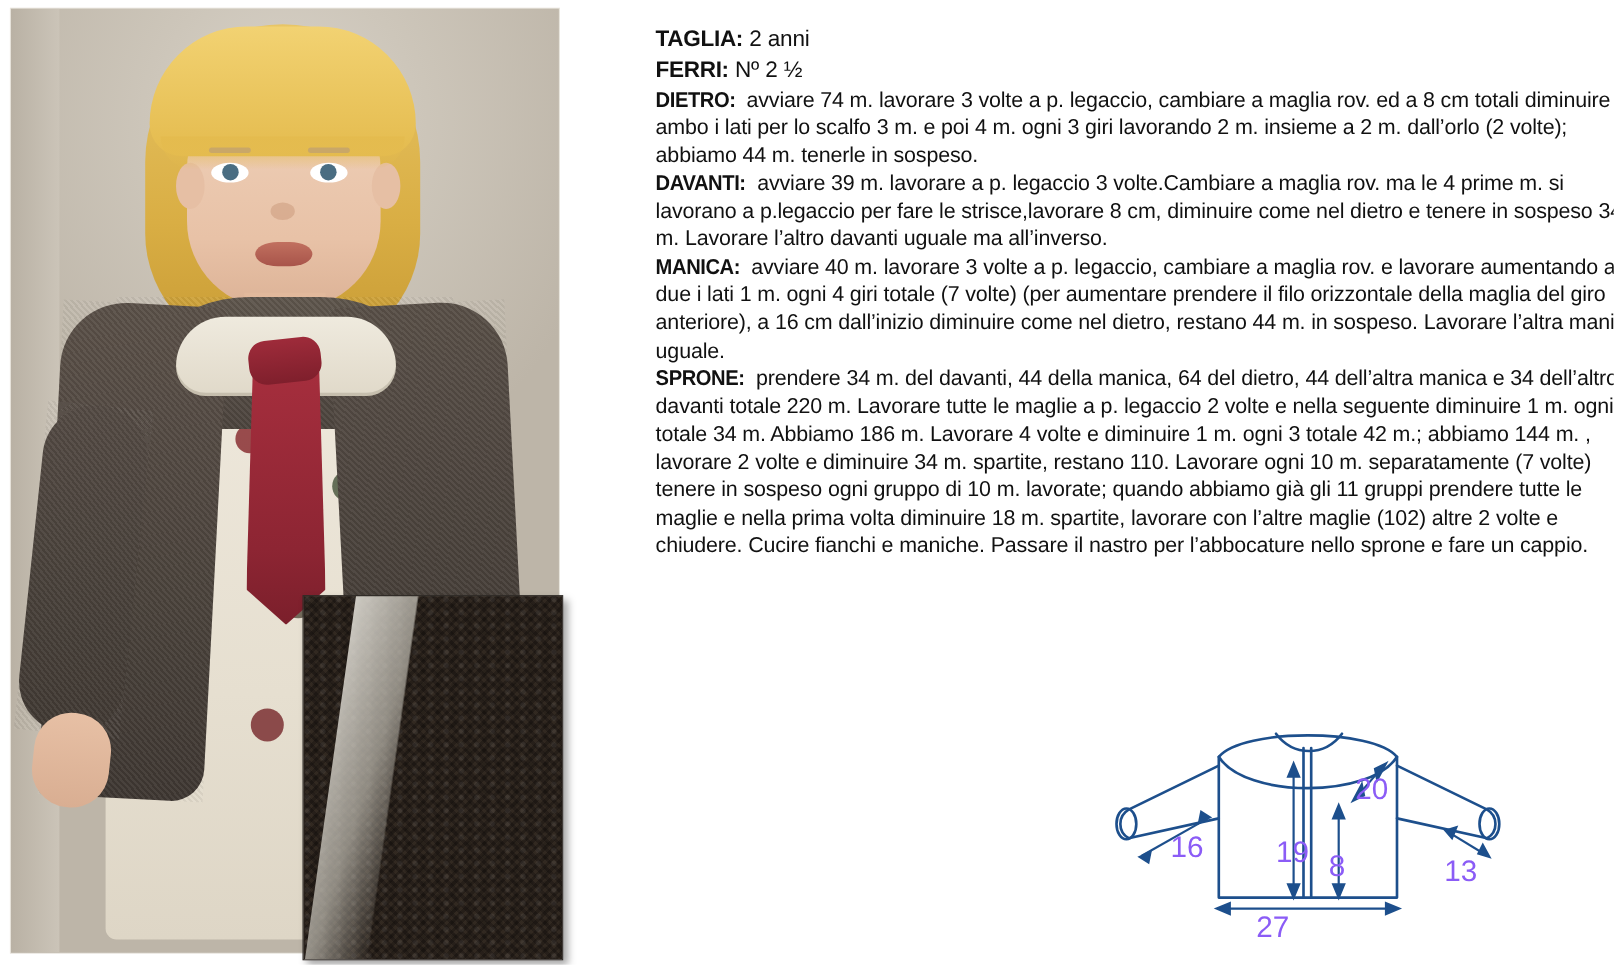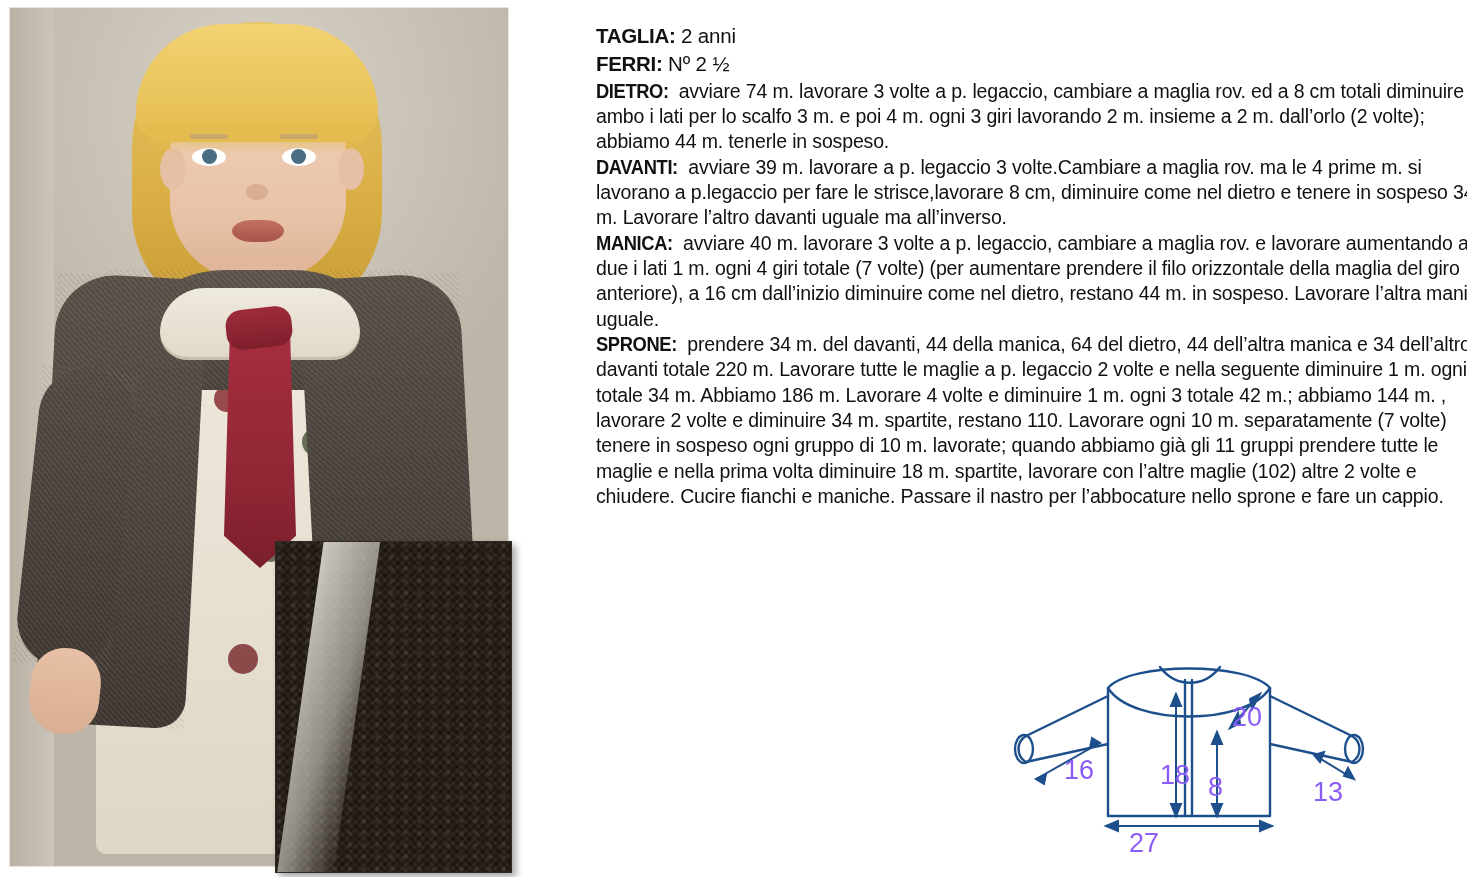--- a/index.html
+++ b/index.html
@@ -232,21 +232,21 @@
     font-family: "Liberation Sans", sans-serif;
     font-size: 27px;
     color: #8b5cf6;
     font-weight: normal;
   }
   .dim-16 { left: 84px;  top: 115px; }
   .dim-19 { left: 180px; top: 120px; }
   .dim-8  { left: 228px; top: 132px; }
   .dim-20 { left: 252px; top: 62px; }
   .dim-14 { left: 333px; top: 137px; }
-  .dim-27 { left: 149px; top: 188px; }
+  .dim-27 { left: 162px; top: 188px; }
 </style>
 </head>
 <body>
 
 <div class="page">
 
   <div class="photo-col">
 
     <div class="main-photo">
       <div class="backdrop-edge"></div>
@@ -373,20 +373,20 @@
         <polygon points="334,115 344,112 340,122"></polygon>
         <polygon points="374,139 364,136 368,128"></polygon>
 
         <line x1="130" y1="186" x2="288" y2="186"></line>
         <polygon points="126,186 138,181 138,191"></polygon>
         <polygon points="292,186 280,181 280,191"></polygon>
       </g>
     </svg>
 
     <span class="dim dim-16">16</span>
-    <span class="dim dim-19">18</span>
+    <span class="dim dim-19">19</span>
     <span class="dim dim-8">8</span>
     <span class="dim dim-20">20</span>
     <span class="dim dim-14">13</span>
     <span class="dim dim-27">27</span>
   </div>
 
 </div>
 
 </body></html>

